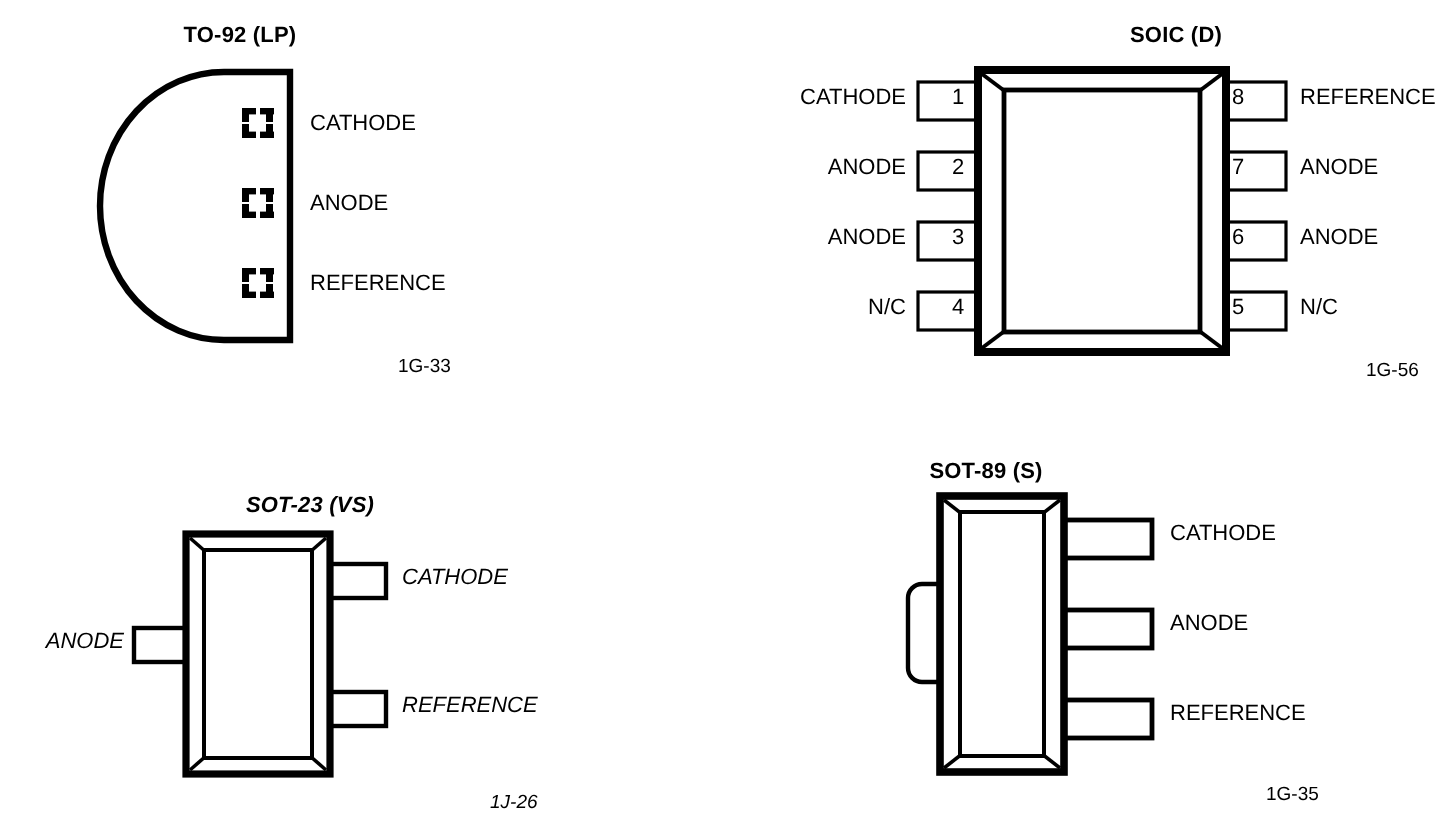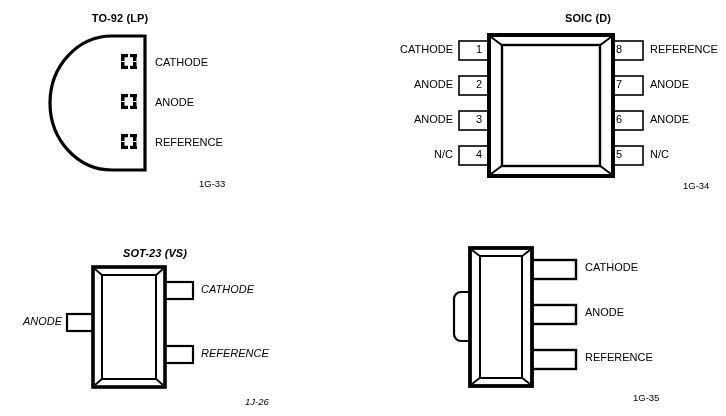--- a/index.html
+++ b/index.html
@@ -164,21 +164,21 @@
     <div class="pin-label right-align" style="left:0px; width:90px; top:44px;">CATHODE</div>
     <div class="pin-label right-align" style="left:0px; width:90px; top:79px;">ANODE</div>
     <div class="pin-label right-align" style="left:0px; width:90px; top:114px;">ANODE</div>
     <div class="pin-label right-align" style="left:0px; width:90px; top:149px;">N/C</div>
 
     <div class="pin-label" style="left:287px; top:44px;">REFERENCE</div>
     <div class="pin-label" style="left:287px; top:79px;">ANODE</div>
     <div class="pin-label" style="left:287px; top:114px;">ANODE</div>
     <div class="pin-label" style="left:287px; top:149px;">N/C</div>
 
-    <div class="ref-code" style="left:320px; top:180px;">1G-34</div>
+    <div class="ref-code" style="left:320px; top:180px;">1G-56</div>
   </div>
 
   <div class="panel" id="panel-sot23">
 
     <div class="pkg-title" style="left:95px; top:23px; width:120px;">SOT-23 (VS)</div>
 
     <svg class="svg-layer" viewBox="0 0 363 208">
 
       <g fill="#fff" stroke="#000" stroke-width="2.2">
         <rect x="163" y="58" width="30" height="17"></rect>
@@ -203,20 +203,21 @@
 
     <div class="pin-label" style="left:201px; top:60px;">CATHODE</div>
     <div class="pin-label" style="left:201px; top:124px;">REFERENCE</div>
     <div class="pin-label right-align" style="left:0px; width:62px; top:92px;">ANODE</div>
 
     <div class="ref-code" style="left:245px; top:172px;">1J-26</div>
   </div>
 
   <div class="panel" id="panel-sot89">
 
+    <div class="pkg-title" style="left:70px; top:22px; width:120px;">SOT-89 (S)</div>
 
     <svg class="svg-layer" viewBox="0 0 363 208">
 
       <g fill="#fff" stroke="#000" stroke-width="2.4">
         <rect x="168" y="52" width="45" height="19"></rect>
         <rect x="168" y="97" width="45" height="19"></rect>
         <rect x="168" y="142" width="45" height="19"></rect>
       </g>
 
       <path d="M 110 84 L 98 84 A 7 7 0 0 0 91 91 L 91 126 A 7 7 0 0 0 98 133 L 110 133" fill="#fff" stroke="#000" stroke-width="2.2"></path>

